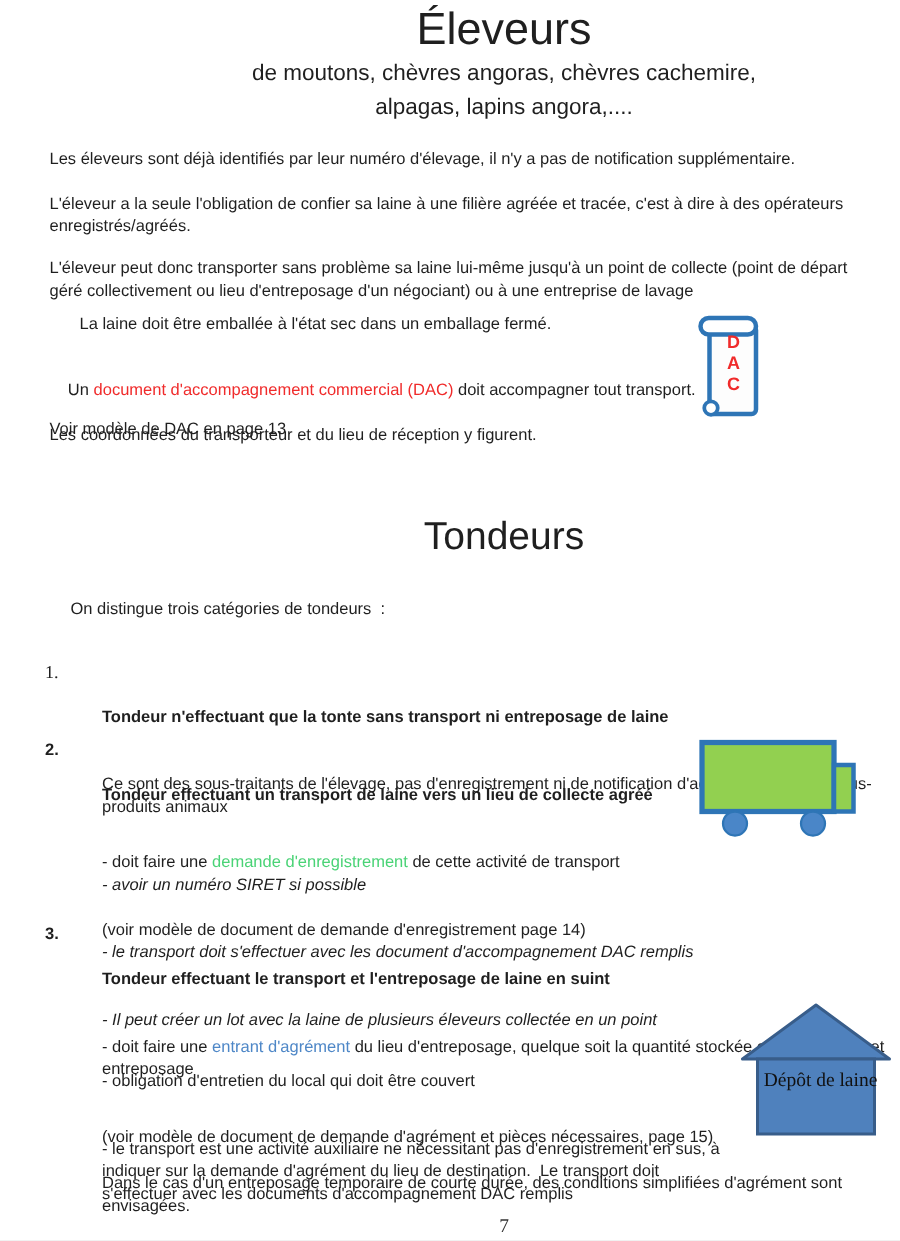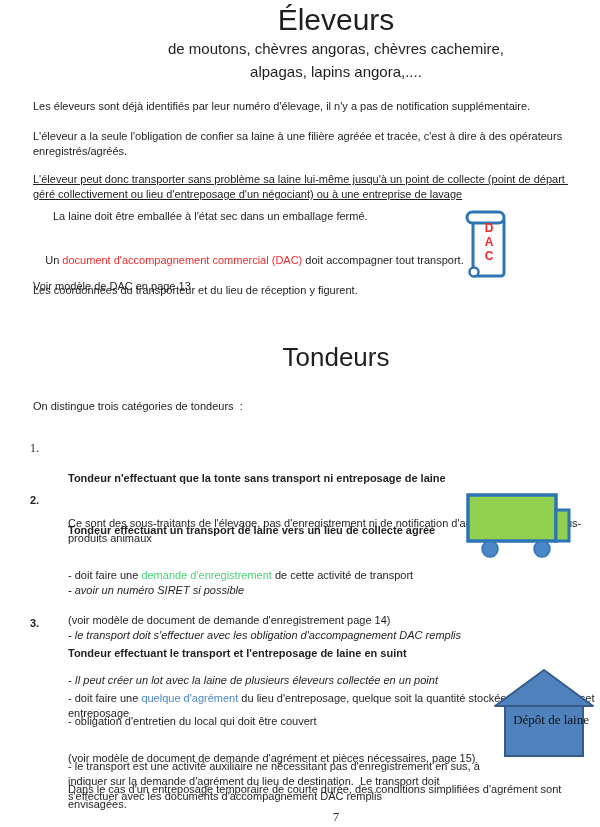--- a/index.html
+++ b/index.html
@@ -20,41 +20,41 @@
   .section-title { font-size:26px; line-height:30px; }
   .num { font-size:11px; line-height:15px; }
   .num-serif { font-family:"Liberation Serif", serif; font-size:12px; }
   .num-bold { font-weight:bold; }
   .item-content { margin-left:68px; }
   .dac-letters {
     position:absolute; left:6px; right:0; top:11px; text-align:center;
     font-size:12px; font-weight:bold; line-height:14px; color:#f02b2b;
   }
   .house-label {
-    position:absolute; left:12px; top:46px; width:84px; text-align:right;
+    position:absolute; left:12px; top:46px; width:84px; text-align:center;
     font-family:"Liberation Serif", serif; font-size:13px; line-height:16px; color:#111;
   }
   .footer-num {
     font-family:"Liberation Serif", serif; font-size:13px; color:#333;
   }
 </style>
 </head>
 <body>
 
 <div class="page">
 
   <div class="abs doc-title center" style="left:0; top:4px; width:600px;">Éleveurs</div>
   <div class="abs doc-subtitle center" style="left:0; top:37px; width:600px;">de moutons, chèvres angoras, chèvres cachemire,</div>
   <div class="abs doc-subtitle center" style="left:0; top:60px; width:600px;">alpagas, lapins angora,....</div>
 
   <div class="abs txt" style="left:33px; top:99px; width:548px;">Les éleveurs sont déjà identifiés par leur numéro d'élevage, il n'y a pas de notification supplémentaire.</div>
 
   <div class="abs txt" style="left:33px; top:129px; width:542px;">L'éleveur a la seule l'obligation de confier sa laine à une filière agréée et tracée, c'est à dire à des opérateurs enregistrés/agréés.</div>
 
-  <div class="abs txt" style="left:33px; top:172px; width:542px;text-decoration:underline;">L'éleveur peut donc transporter sans problème sa laine lui-même jusqu'à un point de collecte (point de départ géré collectivement ou lieu d'entreposage d'un négociant) ou à une entreprise de lavage</div>
+  <div class="abs txt" style="left:33px; top:172px; width:542px;">L'éleveur peut donc transporter sans problème sa laine lui-même jusqu'à un point de collecte (point de départ géré collectivement ou lieu d'entreposage d'un négociant) ou à une entreprise de lavage</div>
 
   <div class="abs txt" style="left:33px; top:209px; width:542px;padding-left:20px;">La laine doit être emballée à l'état sec dans un emballage fermé.</div>
 
   <div class="abs txt" style="left:33px; top:238px; width:470px;">
     <span>Un </span><span class="red">document d'accompagnement commercial (DAC)</span><span> doit accompagner tout transport.</span>
     <div>Les coordonnées du transporteur et du lieu de réception y figurent.</div>
   </div>
 
   <div class="abs txt" style="left:33px; top:279px; width:400px;">Voir modèle de DAC en page 13</div>
 
@@ -66,58 +66,58 @@
     </svg>
     <div class="dac-letters">
       <div>D</div>
       <div>A</div>
       <div>C</div>
     </div>
   </div>
 
   <div class="abs section-title center" style="left:0; top:342px; width:600px;">Tondeurs</div>
 
-  <div class="abs txt" style="left:33px; top:399px; width:500px;">On distingue trois catégories de tondeurs  :</div>
+  <div class="abs txt" style="left:47px; top:399px; width:500px;">On distingue trois catégories de tondeurs  :</div>
 
   <div class="abs" style="left:0; top:441px; width:600px;">
     <span class="abs num num-serif" style="left:30px; top:0;">1.</span>
     <div class="item-content txt" style="width:528px;">
       <div class="bold">Tondeur n'effectuant que la tonte sans transport ni entreposage de laine</div>
       <div>Ce sont des sous-traitants de l'élevage, pas d'enregistrement ni de notification d'activité au titre des sous-produits animaux</div>
     </div>
   </div>
 
   <div class="abs" style="left:0; top:493px; width:600px;">
     <span class="abs num num-bold" style="left:30px; top:0;">2.</span>
     <div class="item-content txt" style="width:528px;">
       <div class="bold">Tondeur effectuant un transport de laine vers un lieu de collecte agréé</div>
       <div><span>- doit faire une </span><span class="green">demande d'enregistrement</span><span> de cette activité de transport</span></div>
       <div>(voir modèle de document de demande d'enregistrement page 14)</div>
     </div>
   </div>
   <div class="abs txt" style="left:68px; top:553px; width:528px;font-style:italic;">
     <div>- avoir un numéro SIRET si possible</div>
-    <div>- le transport doit s'effectuer avec les obligation d'accompagnement DAC remplis</div>
+    <div>- le transport doit s'effectuer avec les document d'accompagnement DAC remplis</div>
     <div>- Il peut créer un lot avec la laine de plusieurs éleveurs collectée en un point</div>
   </div>
 
   <div class="abs" style="left:466px; top:492px; width:106px; height:66px;">
     <svg width="106" height="66" viewBox="0 0 106 66">
       <rect x="2" y="3" width="88" height="46" fill="#92d050" stroke="#2e75b6" stroke-width="3.5"></rect>
       <rect x="90" y="18" width="13" height="31" fill="#92d050" stroke="#2e75b6" stroke-width="3"></rect>
       <circle cx="24" cy="57" r="8" fill="#4a86c8" stroke="#2e75b6" stroke-width="1.5"></circle>
       <circle cx="76" cy="57" r="8" fill="#4a86c8" stroke="#2e75b6" stroke-width="1.5"></circle>
     </svg>
   </div>
 
   <div class="abs" style="left:0; top:616px; width:600px;">
     <span class="abs num num-bold" style="left:30px; top:0;">3.</span>
     <div class="item-content txt" style="width:528px;">
       <div class="bold">Tondeur effectuant le transport et l'entreposage de laine en suint</div>
-      <div><span>- doit faire une </span><span class="bluelink">quelque d'agrément</span><span> du lieu d'entreposage, quelque soit la quantité stockée et la durée de cet entreposage</span></div>
+      <div><span>- doit faire une </span><span class="bluelink">entrant d'agrément</span><span> du lieu d'entreposage, quelque soit la quantité stockée et la durée de cet entreposage</span></div>
       <div>(voir modèle de document de demande d'agrément et pièces nécessaires, page 15)</div>
     </div>
   </div>
   <div class="abs txt" style="left:68px; top:684px; width:412px;">
     <div>- obligation d'entretien du local qui doit être couvert</div>
     <div>- le transport est une activité auxiliaire ne nécessitant pas d'enregistrement en sus, à indiquer sur la demande d'agrément du lieu de destination.  Le transport doit s'effectuer avec les documents d'accompagnement DAC remplis</div>
   </div>
 
   <div class="abs" style="left:493px; top:666px; width:102px; height:94px;">
     <svg width="102" height="94" viewBox="0 0 102 94">

